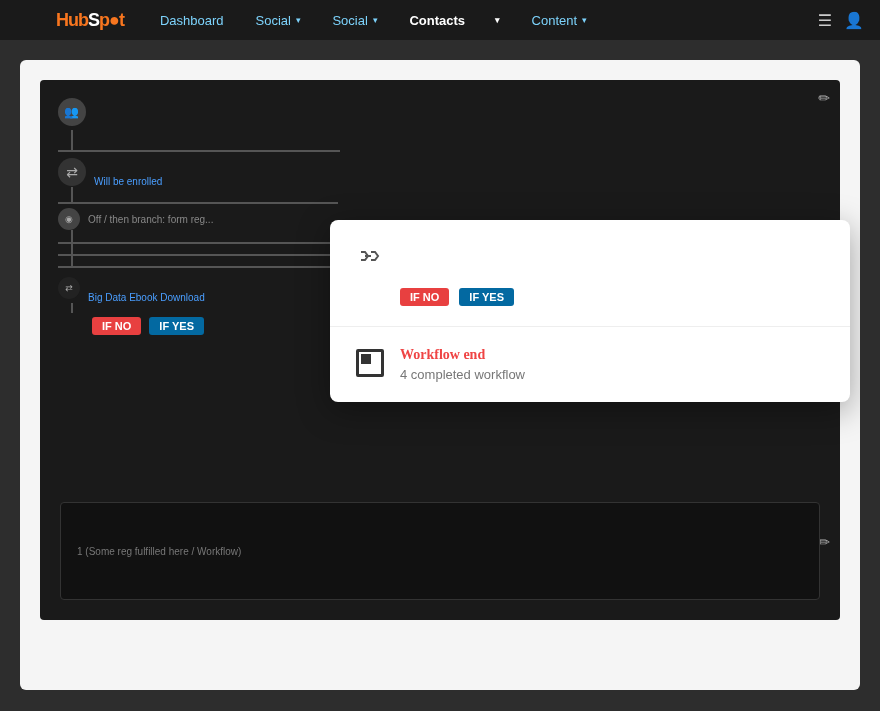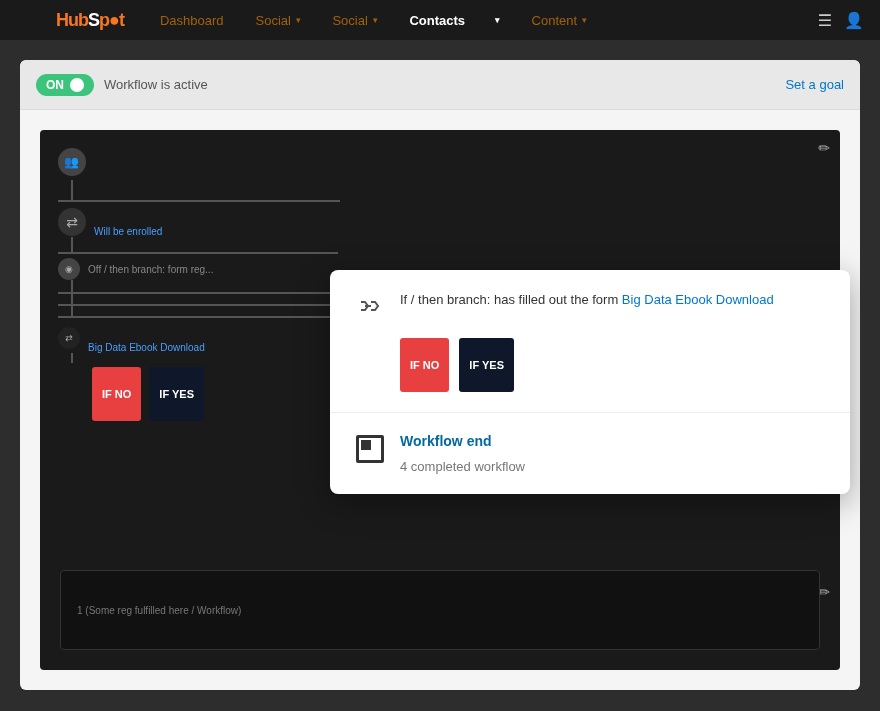--- a/index.html
+++ b/index.html
@@ -28,21 +28,21 @@
     }
     .hubspot-logo {
       font-size: 18px;
       font-weight: bold;
       color: #f8761f;
       letter-spacing: -1px;
       margin-left: 40px;
     }
     .hubspot-logo span { color: white; }
     .nav-item {
-      color: #a16207;
+      color: #7dd3fc;
       font-size: 13px;
       cursor: pointer;
       padding: 4px 6px;
       display: flex;
       align-items: center;
       gap: 3px;
     }
     .nav-item.active { color: white; font-weight: 600; gap: 28px; }
     .nav-item .caret {
       font-size: 9px;
@@ -160,25 +160,25 @@
       background: #e84040;
       color: white;
       border: none;
       border-radius: 3px;
       padding: 3px 10px;
       font-size: 11px;
       font-weight: bold;
       cursor: pointer;
     }
     .btn-if-yes {
-      background: #0f172a;
+      background: #0369a1;
       color: white;
       border: none;
       border-radius: 3px;
-      padding: 21px 10px;
+      padding: 3px 10px;
       font-size: 11px;
       font-weight: bold;
       cursor: pointer;
     }
 
     
     .popup-card {
       position: absolute;
       top: 160px;
       left: 310px;
@@ -265,22 +265,23 @@
       top: 2px;
       left: 2px;
       width: 10px;
       height: 10px;
       background: #333;
     }
 
     .workflow-end-title {
       font-size: 14px;
       font-weight: 600;
-      color: #0369a1;
-      margin-bottom: 10px;
+      color: #ef4444;
+      margin-bottom: 4px;
+      font-family: Liberation Serif, serif;
     }
 
     .workflow-end-count {
       font-size: 13px;
       color: #777;
     }
 
     .lw-node {
       display: flex;
       align-items: center;
@@ -318,21 +319,21 @@
       font-size: 10px;
       margin-top: 20px;
     }
 
     
     .lower-workflow-box {
       position: absolute;
       bottom: 20px;
       left: 20px;
       right: 20px;
-      height: 80px;
+      height: 98px;
       background: #111;
       border: 1px solid #333;
       border-radius: 4px;
       display: flex;
       align-items: center;
       padding: 0 16px;
     }
 
     .lower-wf-text {
       color: #777;
@@ -367,30 +368,20 @@
   </span>
   <div class="nav-right">
     <span class="nav-icon">☰</span>
     <span class="nav-icon">👤</span>
   </div>
 </nav>
 
 <div class="main-content">
   <div class="workflow-container">
 
-    <div class="workflow-header">
-      <div class="workflow-toggle">
-        <div class="toggle-btn">
-          <span>ON</span>
-          <div class="toggle-circle"></div>
-        </div>
-        <span class="workflow-status">Workflow is active</span>
-      </div>
-      <span class="set-goal-link">Set a goal</span>
-    </div>
 
     <div class="workflow-canvas">
 
       <div class="workflow-dark-area">
 
         <span class="edit-icon">✏</span>
 
         <div style="position:absolute; top:18px; left:18px; display:flex; flex-direction:column; align-items:flex-start;">
 
           <div class="lw-node">
@@ -449,27 +440,20 @@
 
         <div class="popup-section">
           <div class="popup-branch-row">
             <div class="branch-icon">
               <svg width="24" height="24" viewBox="0 0 24 24" fill="none" stroke="#555" stroke-width="2">
                 <path d="M3 6h4l3 4-3 4H3"></path>
                 <path d="M7 10h6"></path>
                 <path d="M13 6h4l3 4-3 4h-4"></path>
               </svg>
             </div>
-            <div>
-              <span class="branch-title">
-                <span>If / then branch: has filled out the form</span>
-                <span> </span>
-                <span class="branch-link">Big Data Ebook Download</span>
-              </span>
-            </div>
           </div>
 
           <div class="popup-branch-buttons">
             <button class="btn-if-no">IF NO</button>
             <button class="btn-if-yes">IF YES</button>
           </div>
         </div>
 
         <div class="popup-section">
           <div class="popup-workflow-row">

